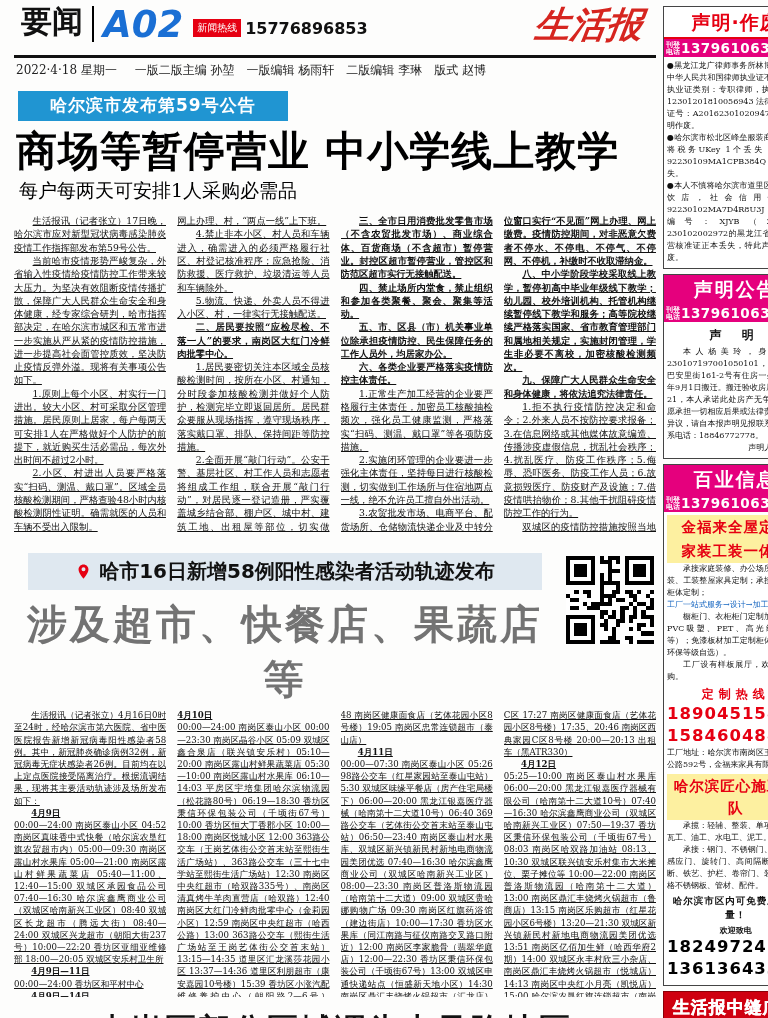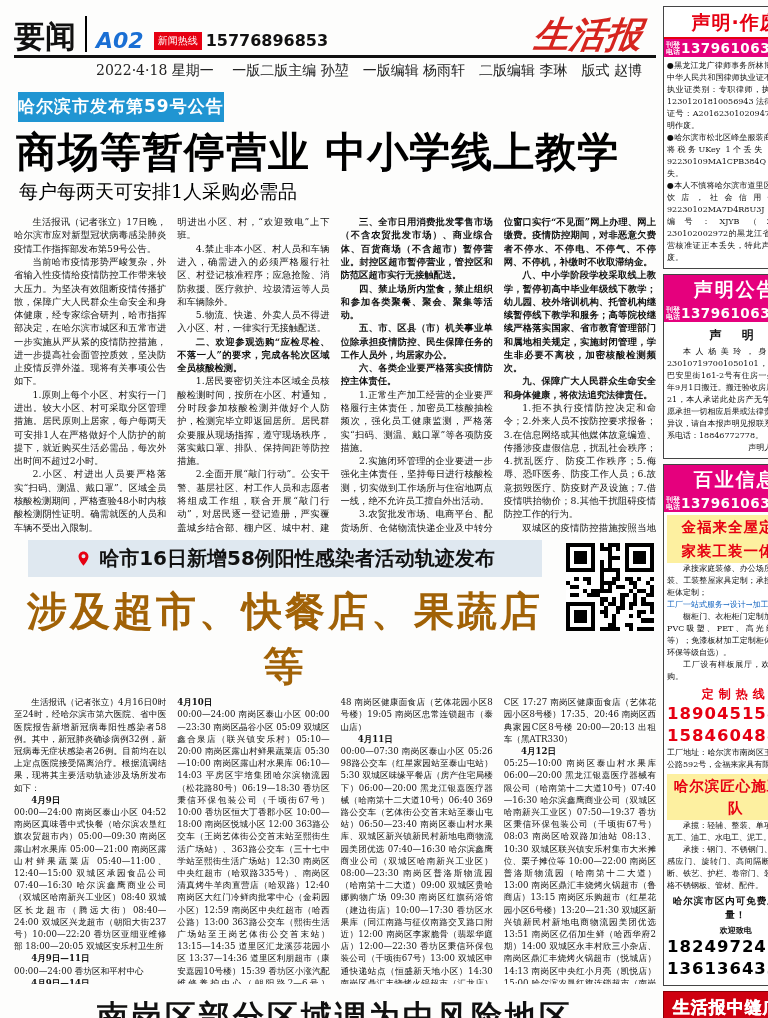--- a/index.html
+++ b/index.html
@@ -3,54 +3,54 @@
 <meta charset="utf-8">
 <style>
   html,body{margin:0;padding:0;background:#dcdcdc;}
   .page{width:768px;height:1018px;background:#fdfdfc;margin:0 auto;position:relative;overflow:hidden;
         font-family:"DejaVu Serif","Liberation Serif",serif;color:#111;box-sizing:border-box;
         display:flex;gap:7px;padding:6px 5px 4px 14px;}
   .main{width:642px;flex:none;}
   .sidebar{flex:1;display:flex;flex-direction:column;}
 
   
-  .header-row{display:flex;align-items:flex-end;height:46px;}
+  .header-row{display:flex;height:46px;margin-left:7px;}
   .section-label{font-family:"DejaVu Serif",serif;font-weight:700;font-size:31px;line-height:1;}
   .hdr-div{width:2px;background:#000;height:36px;margin:0 9px;}
   .page-no{color:#1a6fd4;font-family:"DejaVu Sans","Liberation Sans",sans-serif;font-weight:900;
-           font-style:italic;font-size:22px;line-height:1;}
+           font-style:italic;font-size:37px;line-height:1;}
   .hotline{display:flex;align-items:center;margin-left:10px;margin-bottom:2px;}
   .hotline-badge{background:#e60012;color:#fff;font-size:10px;padding:2px 4px;font-family:"DejaVu Sans",sans-serif;}
   .hotline-num{font-family:"DejaVu Sans",sans-serif;font-weight:700;font-size:16px;margin-left:4px;}
   .masthead{margin-left:auto;margin-right:14px;color:#d6251f;font-weight:700;font-style:italic;
             font-size:36px;line-height:1;transform:skewX(-8deg);font-family:"DejaVu Serif",serif;}
   .rule{border-top:3px solid #111;margin-top:3px;}
-  .dateline{font-size:14px;padding:4px 0 8px 2px;color:#222;text-align:right;}
+  .dateline{font-size:12px;padding:4px 0 8px 2px;color:#222;}
   .dateline span{margin-right:14px;}
 
   
   .badge1{display:inline-block;background:#2095d2;color:#fff;font-family:"DejaVu Sans",sans-serif;
-          font-weight:700;font-size:17px;padding:3px 0 4px;margin:4px 16px 0 4px;letter-spacing:1px;}
+          font-weight:700;font-size:17px;padding:3px 32px 4px;margin:4px 16px 0 4px;letter-spacing:1px;}
   .s1-headline{font-family:"DejaVu Sans","Liberation Sans",sans-serif;font-weight:900;font-size:41px;
                letter-spacing:1px;margin:8px 0 4px 2px;color:#000;line-height:1.1;}
   .s1-sub{font-size:19px;color:#000000;margin:0 0 10px 5px;}
-  .cols{display:flex;gap:11px;}
+  .cols{display:flex;gap:11px;text-decoration:underline;}
   .col{flex:1;font-size:9.3px;line-height:1.43;text-align:justify;overflow:hidden;}
   .s1 .col{height:318px;}
   .para{margin:0;text-indent:2em;}
   .para.b{font-weight:700;}
   .para.ni{text-indent:0;}
 
   
-  .s2-headblock{display:flex;gap:10px;margin-top:7px;justify-content:space-between;}
+  .s2-headblock{display:flex;gap:10px;margin-top:21px;justify-content:space-between;}
   .s2-left{flex:1;}
   .kicker{background:#dfe8f0;display:flex;align-items:center;justify-content:center;gap:7px;
           font-family:"DejaVu Sans",sans-serif;font-weight:700;font-size:20px;padding:5px 0;margin:0 14px;}
   .s2-headline{font-weight:900;font-size:40px;text-align:center;letter-spacing:3px;margin:7px 0 2px;
-               font-family:"DejaVu Serif",serif;color:#a16207;}
+               font-family:"DejaVu Serif",serif;color:#737373;}
   .qr{width:88px;height:88px;flex:none;margin-top:3px;margin-right:2px;}
   .s2 .col{height:288px;font-size:8.6px;line-height:1.42;}
 
   
   .s3-headline{font-weight:900;font-size:31px;text-align:center;letter-spacing:3px;margin:12px 0 9px;
                font-family:"DejaVu Serif",serif;}
 
   
   .ad{border:1.5px solid #444;margin-bottom:5px;background:#fff;}
   .ad1-title{color:#e60012;font-family:"DejaVu Sans",sans-serif;font-weight:900;font-size:19px;
@@ -107,24 +107,24 @@
       <div class="s1-headline">商场等暂停营业 中小学线上教学</div>
       <div class="s1-sub">每户每两天可安排1人采购必需品</div>
       <div class="cols s1">
         <div class="col">
             <p class="para">生活报讯（记者张立）17日晚，哈尔滨市应对新型冠状病毒感染肺炎疫情工作指挥部发布第59号公告。</p>
             <p class="para">当前哈市疫情形势严峻复杂，外省输入性疫情给疫情防控工作带来较大压力。为坚决有效阻断疫情传播扩散，保障广大人民群众生命安全和身体健康，经专家综合研判，哈市指挥部决定，在哈尔滨市城区和五常市进一步实施从严从紧的疫情防控措施，进一步提高社会面管控质效，坚决防止疫情反弹外溢。现将有关事项公告如下。</p>
             <p class="para">1.原则上每个小区、村实行一门进出。较大小区、村可采取分区管理措施。居民原则上居家，每户每两天可安排1人在严格做好个人防护的前提下，就近购买生活必需品，每次外出时间不超过2小时。</p>
             <p class="para">2.小区、村进出人员要严格落实“扫码、测温、戴口罩”。区域全员核酸检测期间，严格查验48小时内核酸检测阴性证明。确需就医的人员和车辆不受出入限制。</p>
           </div>
         <div class="col">
-            <p class="para ni">明进出小区、村，“欢迎致电”上下班。</p>
+            <p class="para ni">网上办理、村，“两点一线”上下班。</p>
             <p class="para">4.禁止非本小区、村人员和车辆进入，确需进入的必须严格履行社区、村登记核准程序；应急抢险、消防救援、医疗救护、垃圾清运等人员和车辆除外。</p>
             <p class="para">5.物流、快递、外卖人员不得进入小区、村，一律实行无接触配送。</p>
-            <p class="para b">二、欢迎参观选购“应检尽检、不落一人”的要求，完成各轮次区域全员核酸检测。</p>
+            <p class="para b">二、居民要按照“应检尽检、不落一人”的要求，南岗区大红门冷鲜肉批零中心。</p>
             <p class="para">1.居民要密切关注本区域全员核酸检测时间，按所在小区、村通知，分时段参加核酸检测并做好个人防护，检测完毕立即返回居所。居民群众要服从现场指挥，遵守现场秩序，落实戴口罩、排队、保持间距等防控措施。</p>
             <p class="para">2.全面开展“敲门行动”。公安干警、基层社区、村工作人员和志愿者将组成工作组，联合开展“敲门行动”，对居民逐一登记造册，严实覆盖城乡结合部、棚户区、城中村、建筑工地、出租屋等部位，切实做到“应检必检、不落一人”。</p>
           </div>
         <div class="col">
             <p class="para b">三、全市日用消费批发零售市场（不含农贸批发市场）、商业综合体、百货商场（不含超市）暂停营业。封控区超市暂停营业，管控区和防范区超市实行无接触配送。</p>
             <p class="para b">四、禁止场所内堂食，禁止组织和参加各类聚餐、聚会、聚集等活动。</p>
             <p class="para b">五、市、区县（市）机关事业单位除承担疫情防控、民生保障任务的工作人员外，均居家办公。</p>
             <p class="para b">六、各类企业要严格落实疫情防控主体责任。</p>
             <p class="para">1.正常生产加工经营的企业要严格履行主体责任，加密员工核酸抽检频次，强化员工健康监测，严格落实“扫码、测温、戴口罩”等各项防疫措施。</p>
             <p class="para">2.实施闭环管理的企业要进一步强化主体责任，坚持每日进行核酸检测，切实做到工作场所与住宿地两点一线，绝不允许员工擅自外出活动。</p>

